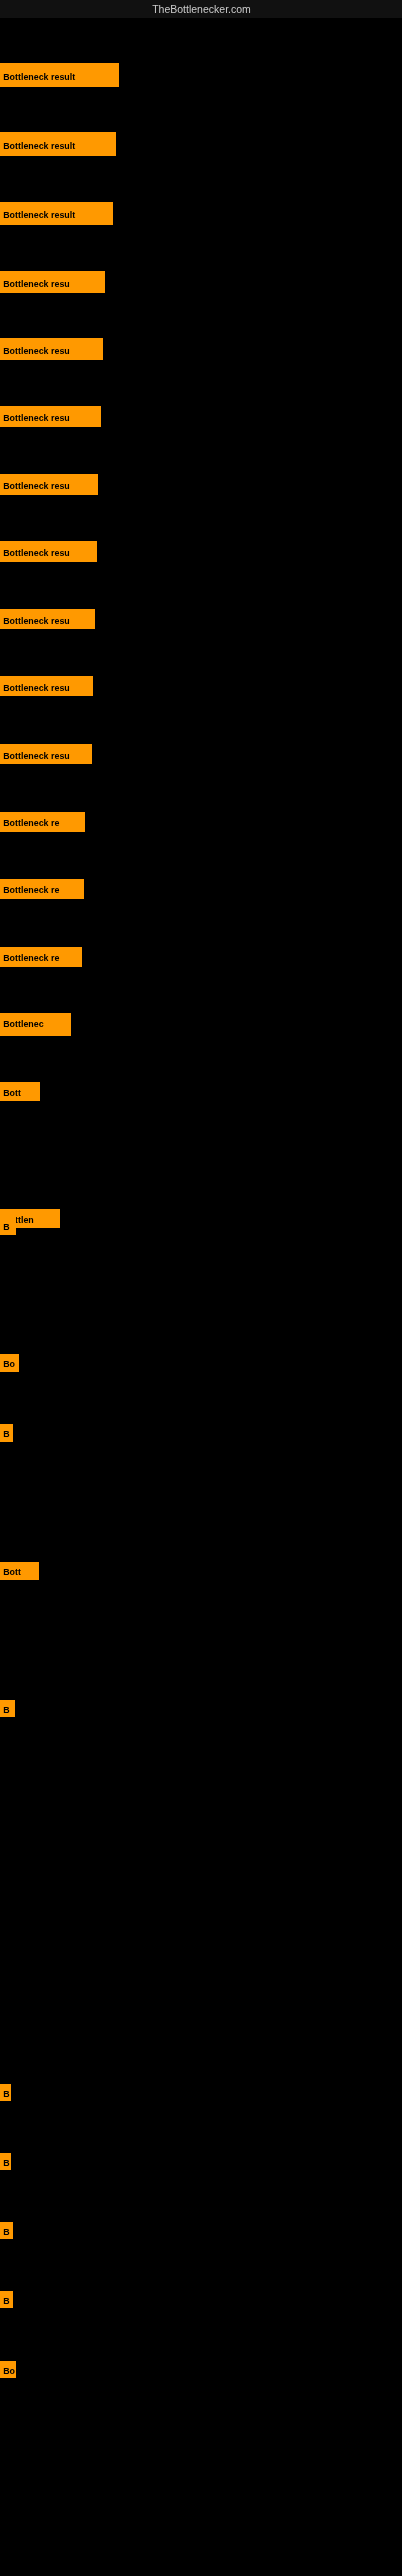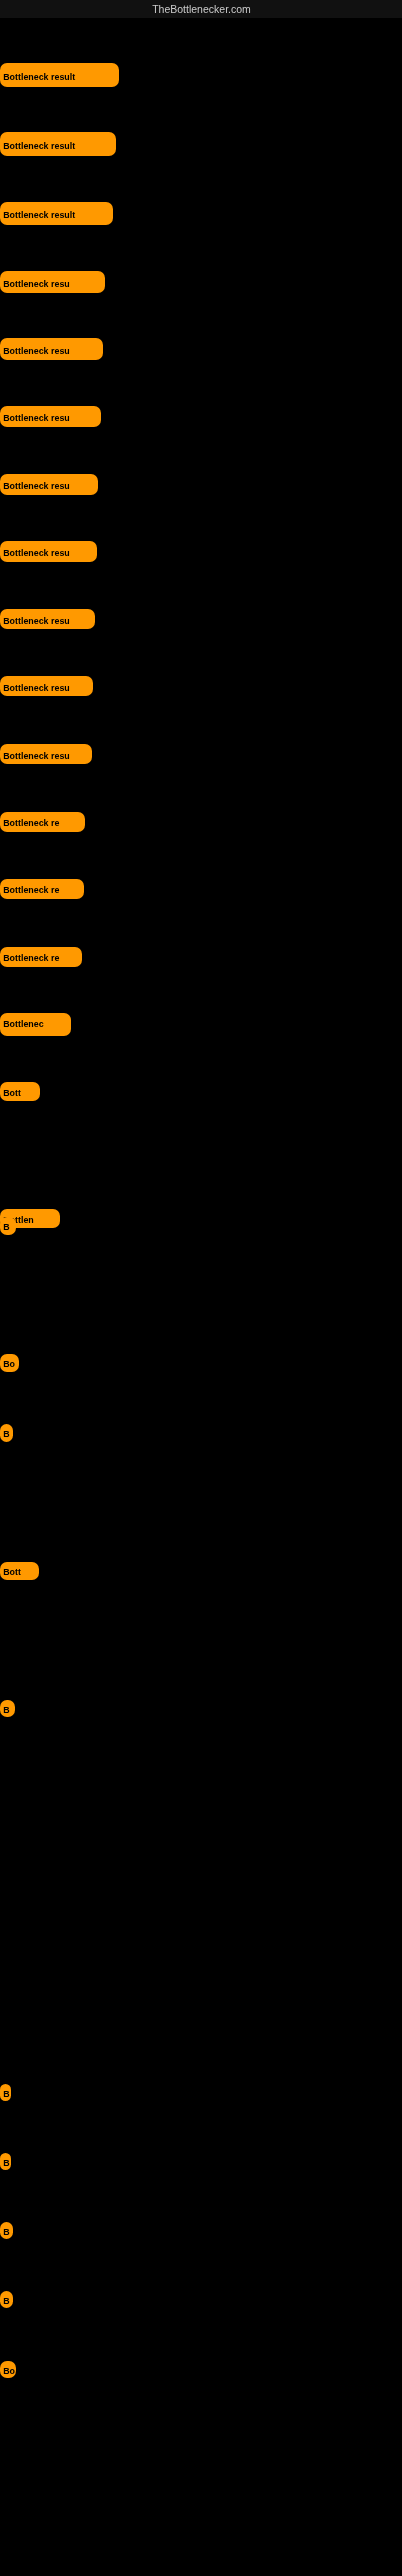--- a/index.html
+++ b/index.html
@@ -31,21 +31,20 @@
       align-items: center;
     }
     .bar-label {
       background-color: #f90;
       color: #000;
       font-size: 8.9px;
       font-weight: bold;
       padding: 1.6px 3.2px;
       white-space: nowrap;
       overflow: hidden;
-      border-radius: 7px;
     }
   </style>
 </head>
 <body>
 
 <div class="site-title">TheBottlenecker.com</div>
 <div class="chart-container" id="chart">
     <div class="bar-item" style="top: 45px; height: 24px; width: 119px;">
       <div class="bar-label" style="width: 119px; height: 24px; line-height: 24px;">Bottleneck result</div>
     </div>

